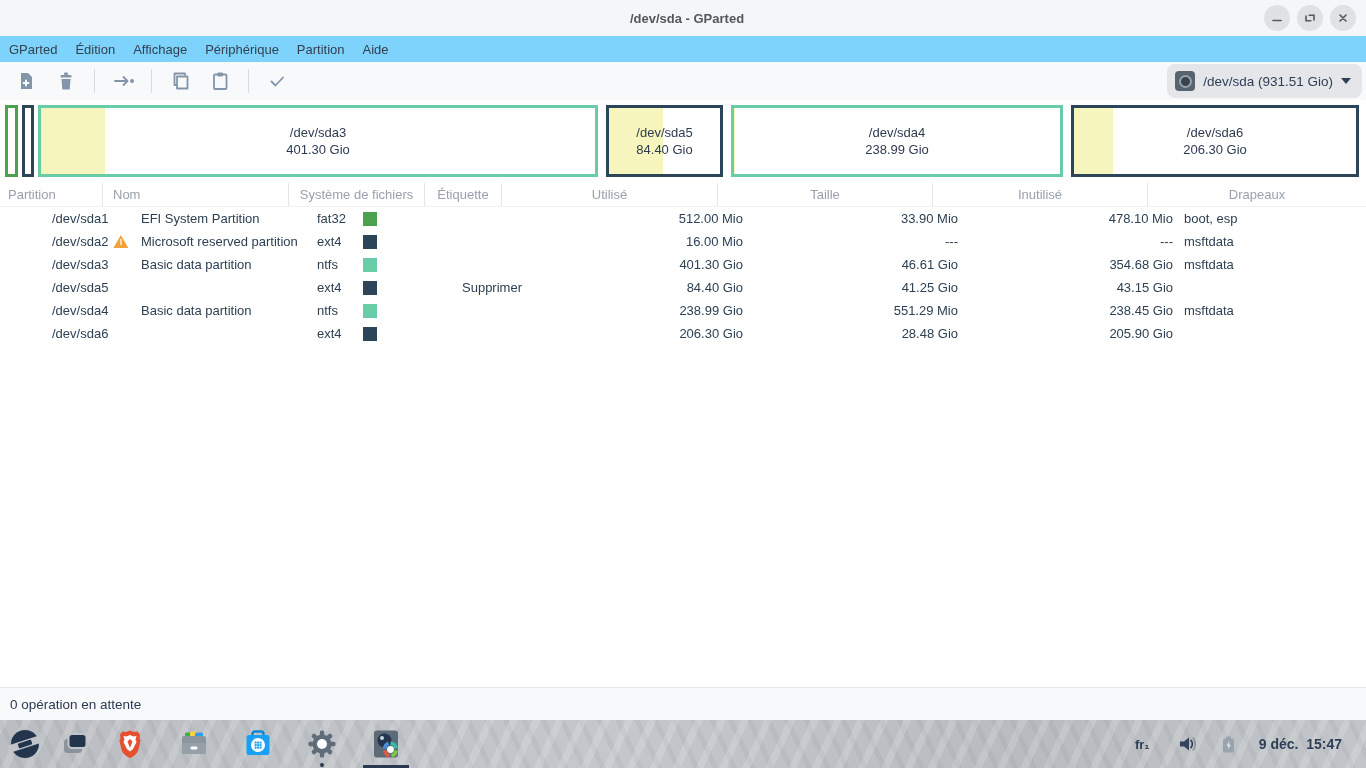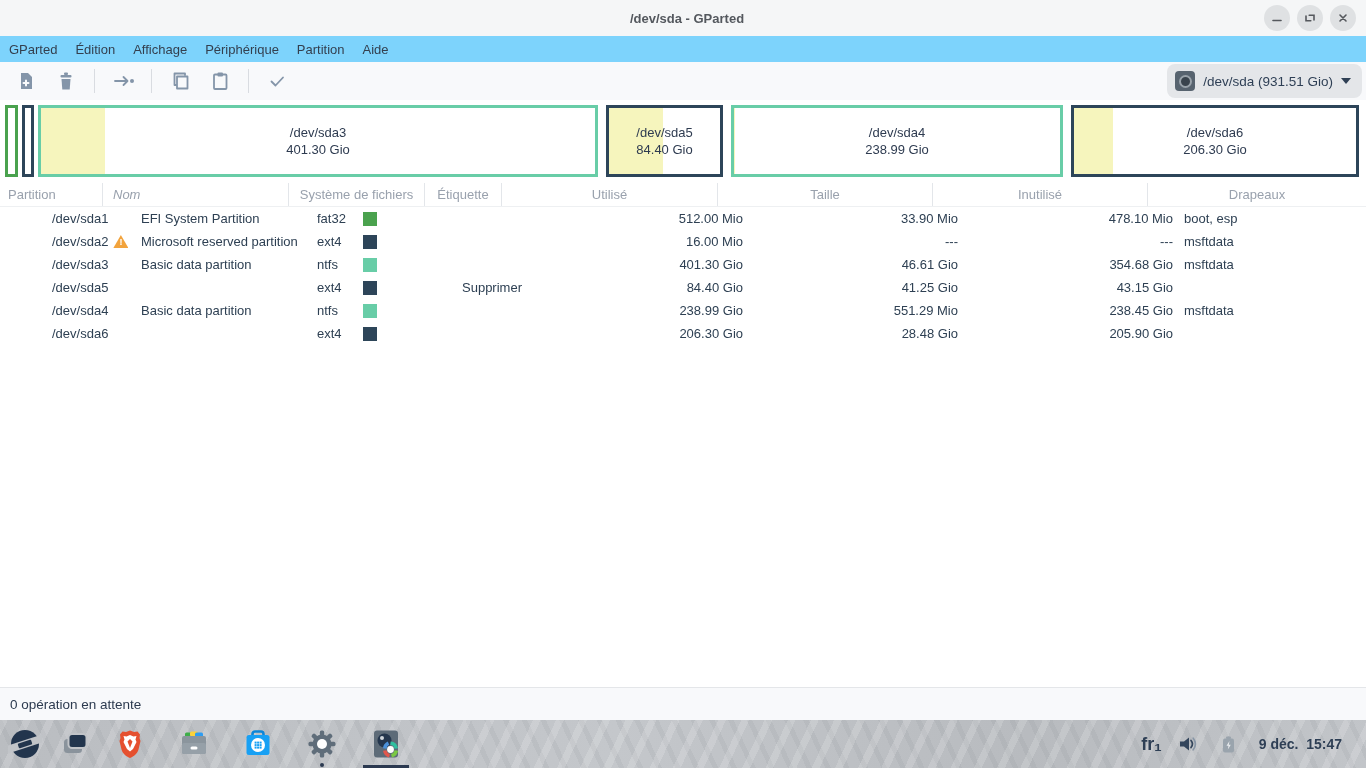--- a/index.html
+++ b/index.html
@@ -36,21 +36,21 @@
   .part { border:3px solid #888; background:#fff; position:relative; flex:0 0 auto; }
   .part-used { position:absolute; left:0; top:0; bottom:0; background:#f6f5bd; }
   .part-label { position:relative; z-index:1; height:100%; display:flex; flex-direction:column; align-items:center; justify-content:center; font-size:13px; line-height:17px; color:#2e3b50; }
 
   
   .grid-header, .grid-row { display:grid; grid-template-columns:103px 186px 136px 77px 216px 215px 215px 1fr; align-items:center; font-size:13px; }
   .grid-header { height:24px; color:#99a1ad; border-bottom:1px solid #eef0f2; flex:0 0 auto; }
   .grid-header > div { height:100%; display:flex; align-items:center; border-right:1px solid #e3e6ea; }
   .grid-header > div:last-child { border-right:none; }
   .h-left { padding-left:8px; }
-  .h-left2 { padding-left:10px;font-style:italic; }
+  .h-left2 { padding-left:10px; }
   .h-center { justify-content:center; }
   .grid-row { height:23px; color:#2e4053;margin-left:28px; }
   .cell-partition { padding-left:24px; display:flex; align-items:center; gap:5px; }
   .warn-icon { width:15px; height:13px; clip-path:polygon(50% 0,100% 100%,0 100%); background:#f2a33c; color:#fff; font-size:9px; font-weight:700; display:flex; align-items:flex-end; justify-content:center; line-height:11px; }
   .cell-name { padding-left:10px; }
   .cell-fs { position:relative; text-align:left; padding-right:3px; }
   .fs-swatch { position:absolute; left:46px; top:50%; transform:translateY(-50%); width:14px; height:14px; }
   .cell-label { padding-left:9px; }
   .cell-right { text-align:right; padding-right:3px; }
   .cell-flags { padding-left:8px; }
@@ -65,21 +65,21 @@
     background:
       repeating-linear-gradient(115deg, rgba(255,255,255,.16) 0 7px, rgba(255,255,255,0) 7px 21px),
       repeating-linear-gradient(65deg, rgba(122,128,134,.10) 0 5px, rgba(122,128,134,0) 5px 17px),
       linear-gradient(100deg,#babdc1,#c4c7cb 45%,#b8bbbf 75%,#c2c5c9);
   }
   .tb-icons { position:absolute; left:0; top:0; height:48px; display:flex; align-items:center; }
   .tb-app { position:relative; width:40px; height:48px; display:flex; align-items:center; justify-content:center; cursor:pointer; }
   .tb-dot { position:absolute; left:50%; transform:translateX(-50%); bottom:1px; width:4px; height:4px; border-radius:50%; background:#2b3950; }
   .tb-active-line { position:absolute; left:50%; transform:translateX(-50%); bottom:0; width:46px; height:3px; background:#2b3950; }
   .tb-tray { position:absolute; right:0; top:0; height:48px; display:flex; align-items:center; padding-right:24px; }
-  .kb-layout { font-size:18px; font-weight:700; color:#2e3f55; margin-right:16px;text-align:center; }
+  .kb-layout { font-size:13px; font-weight:700; color:#2e3f55; margin-right:28px;text-align:center; }
   .tray-icon { margin-right:24px; display:flex; align-items:center; }
   .clock { font-size:14px; font-weight:700; color:#2e3f55; white-space:pre; }
 </style>
 </head>
 <body>
 
 <div class="window">
 
   <div class="titlebar">
     <span class="title">/dev/sda - GParted</span>

